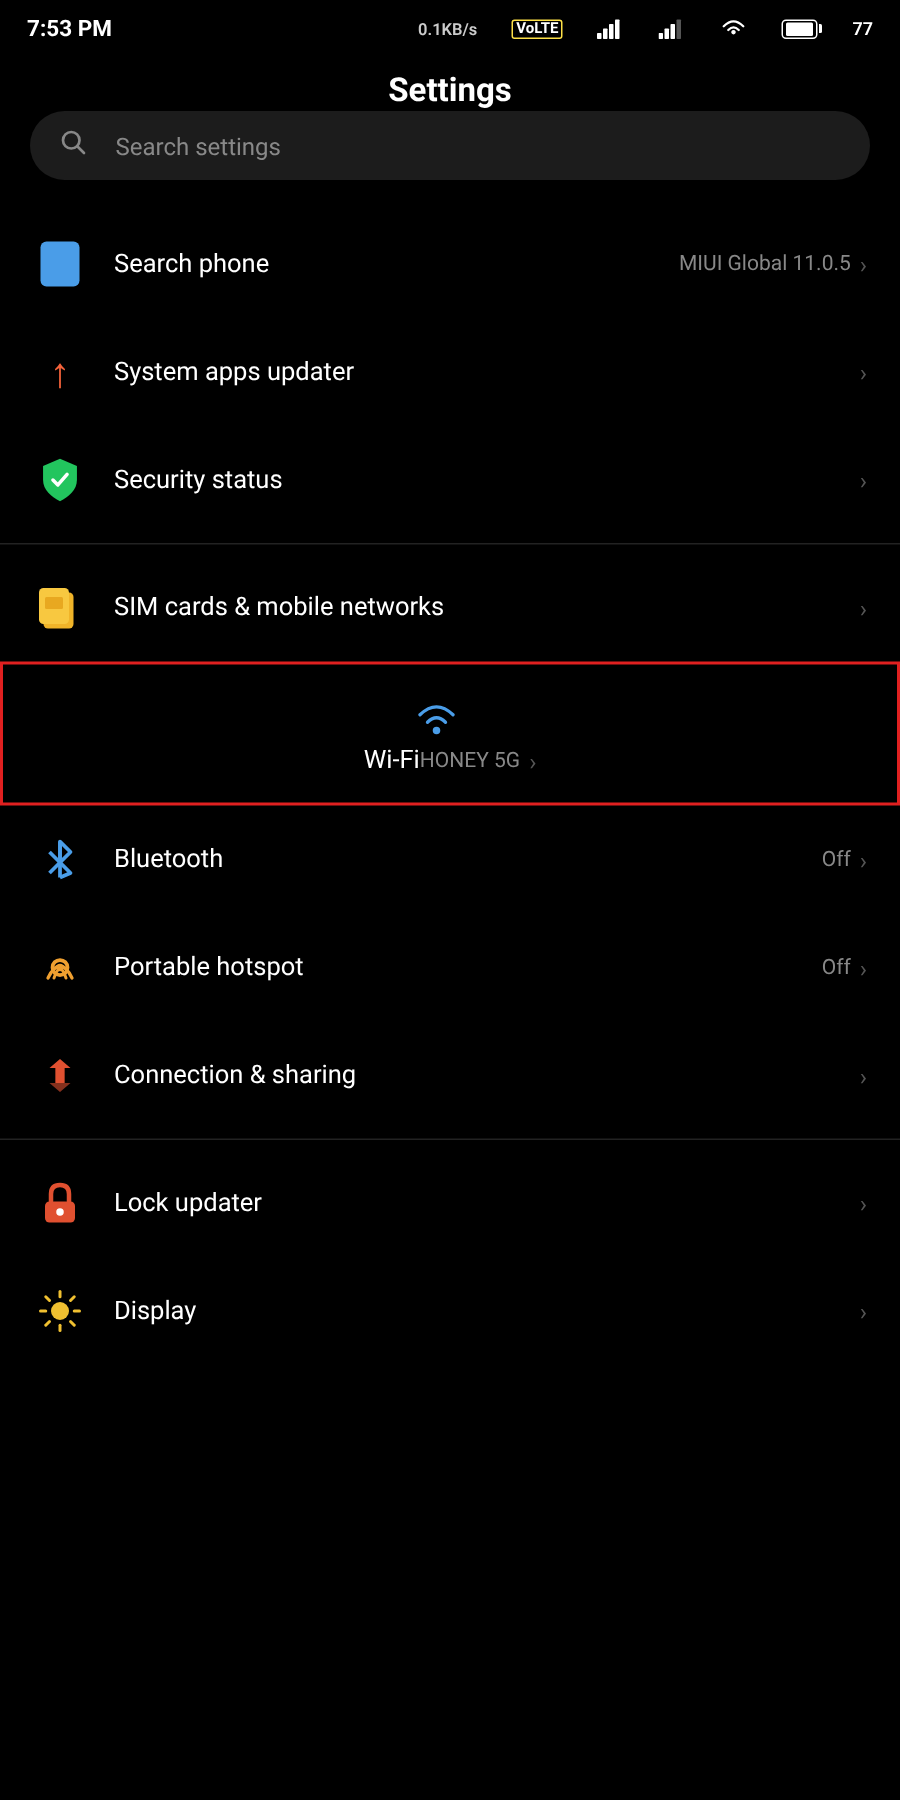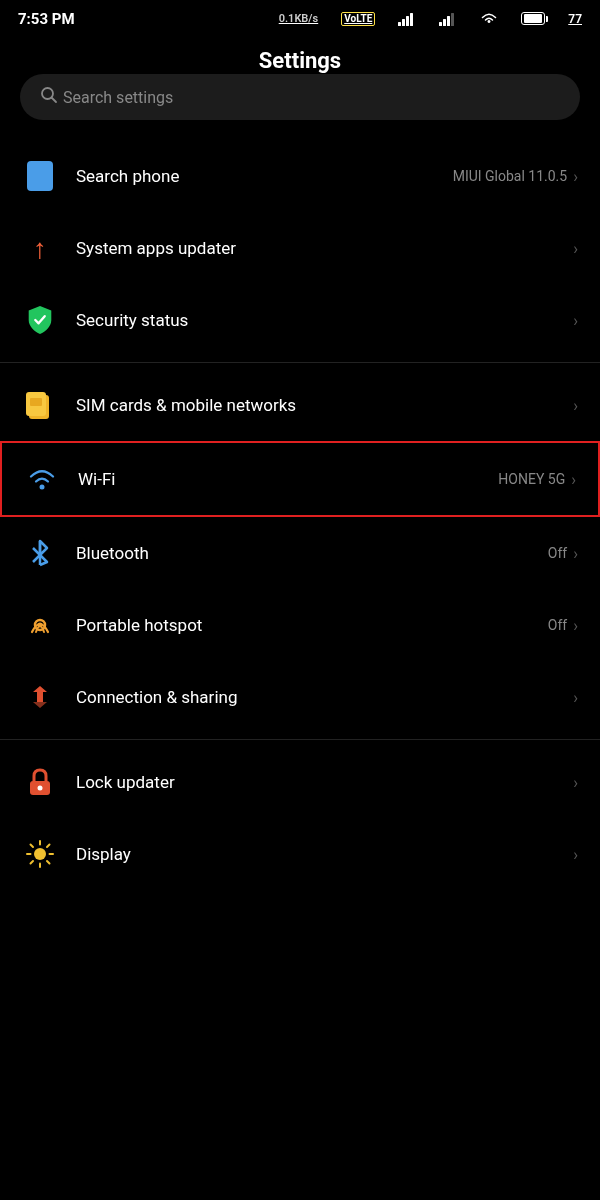--- a/index.html
+++ b/index.html
@@ -18,23 +18,23 @@
       display: flex;
       justify-content: space-between;
       align-items: center;
       padding: 10px 18px 6px;
       font-size: 14px;
       font-weight: 600;
     }
     .status-time { font-size: 15px; font-weight: 700; }
     .status-right {
       display: flex;
+      align-items: center;
       gap: 23px;
       font-size: 12px;
-      text-decoration: underline;
     }
     .battery-icon {
       display: inline-flex;
       align-items: center;
       justify-content: center;
       border: 1.5px solid #fff;
       border-radius: 3px;
       width: 24px;
       height: 13px;
       position: relative;
@@ -66,21 +66,21 @@
     }
 
     
     .search-bar {
       margin: 0 20px 20px;
       background: #1c1c1c;
       border-radius: 30px;
       padding: 12px 20px;
       display: flex;
       align-items: center;
-      gap: 5px;
+      gap: 19px;
     }
     .search-icon-wrap {
       color: #888;
       font-size: 16px;
     }
     .search-placeholder {
       color: #888;
       font-size: 16px;
     }
 
@@ -131,20 +131,21 @@
 
     .divider {
       height: 1px;
       background: #222;
       margin: 6px 0;
     }
 
     
     .highlighted-row {
       border: 2.5px solid #e02020;
+      flex-direction: column;
     }
 
     
 
     
     .icon-about {
       width: 26px;
       height: 30px;
       background: #4a9de8;
       border-radius: 4px;

